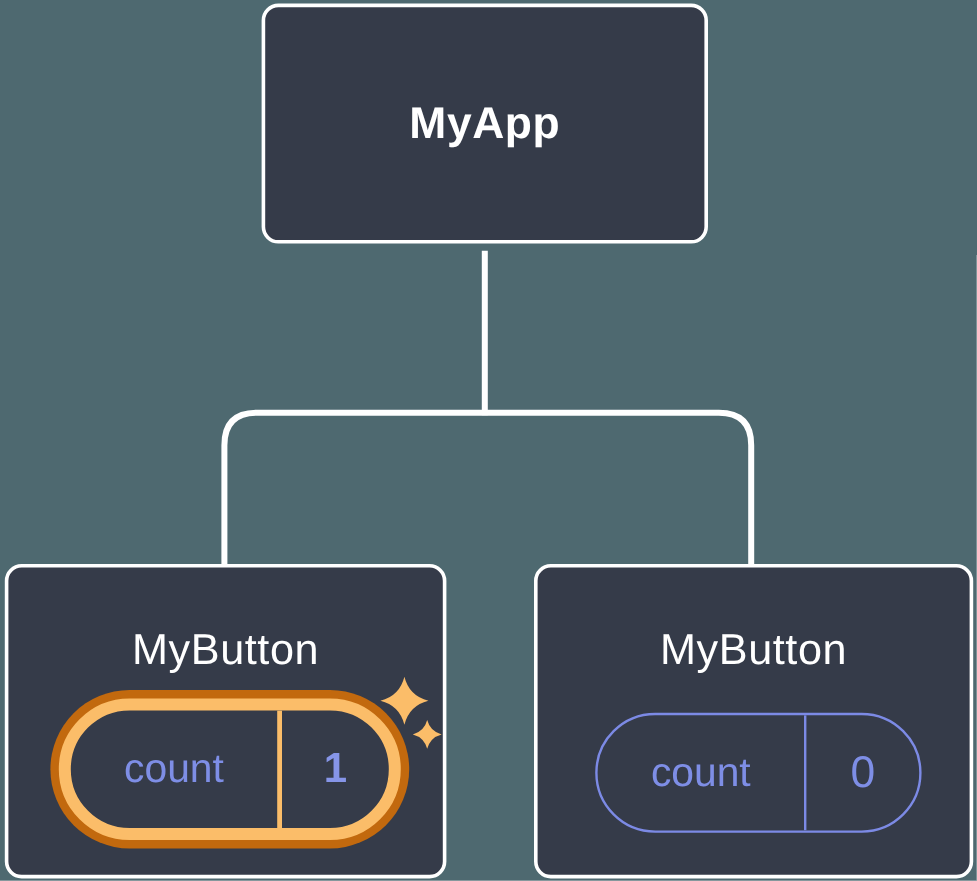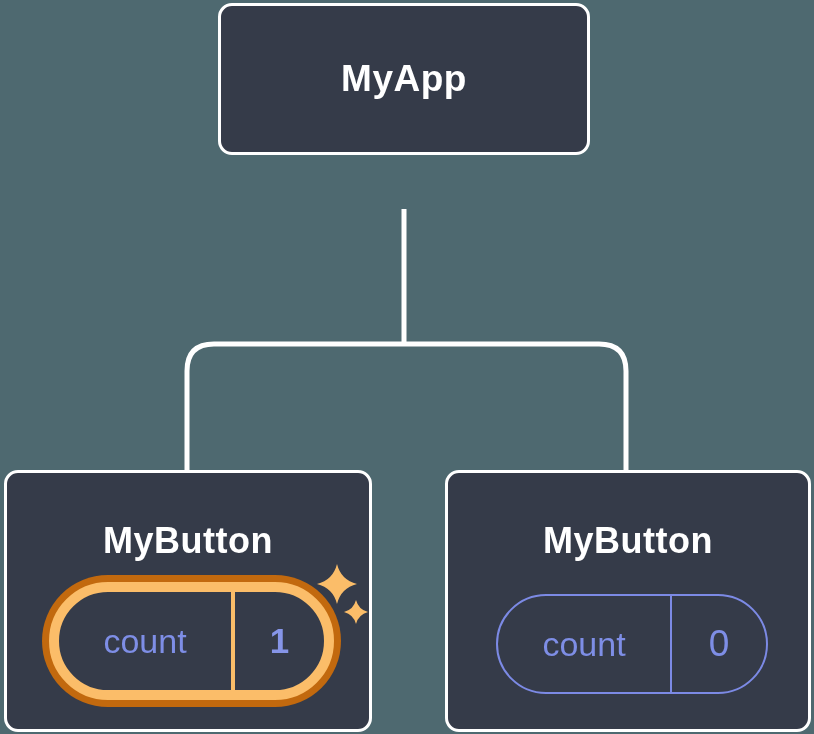--- a/index.html
+++ b/index.html
@@ -16,32 +16,32 @@
     pointer-events:none;
   }
   .node{
     position:absolute;
     background:#353B49;
     border:3px solid #FFFFFF;
     border-radius:14px;
     box-sizing:border-box;
   }
   .node-root{
-    left:218px;top:3px;width:372px;height:152px;
+    left:218px;top:3px;width:372px;height:200px;
     display:flex;align-items:center;justify-content:center;
   }
   .node-child-left{left:4px;top:470px;width:368px;height:262px;}
   .node-child-right{left:445px;top:470px;width:366px;height:262px;}
   .node-title{
     color:#FFFFFF;font-weight:700;font-size:37px;letter-spacing:0.5px;
   }
   .child-title{
     position:absolute;left:0;top:46px;width:100%;height:44px;
     display:flex;align-items:center;justify-content:center;
-    color:#FFFFFF;font-weight:700;font-size:36px;letter-spacing:0.5px;
+    color:#FFFFFF;font-weight:400;font-size:36px;letter-spacing:0.5px;
   }
   
   .pill-highlight{
     position:absolute;left:42px;top:109px;width:285px;height:118px;
     box-sizing:border-box;
     border:10px solid #FBBD69;
     box-shadow:0 0 0 7px #C2690E;
     border-radius:59px;
     display:flex;align-items:stretch;
     background:#353B49;

